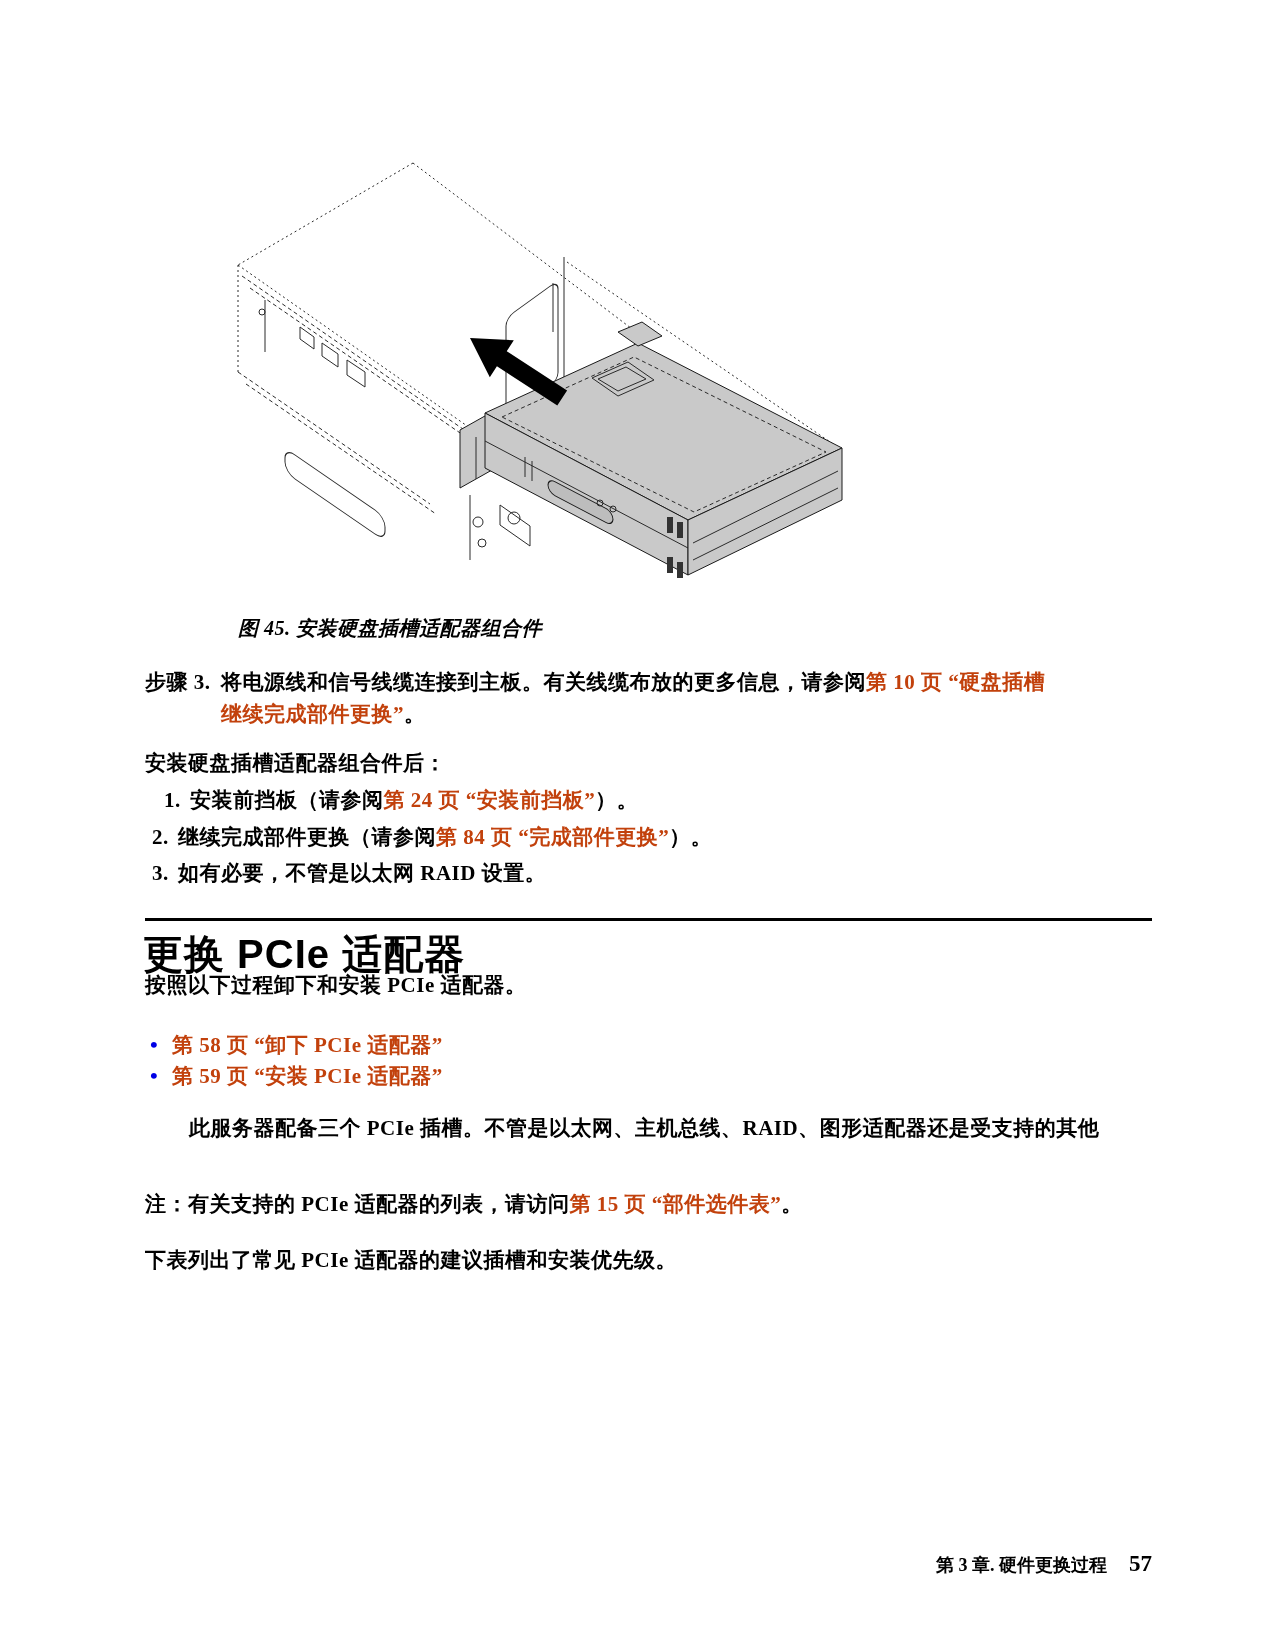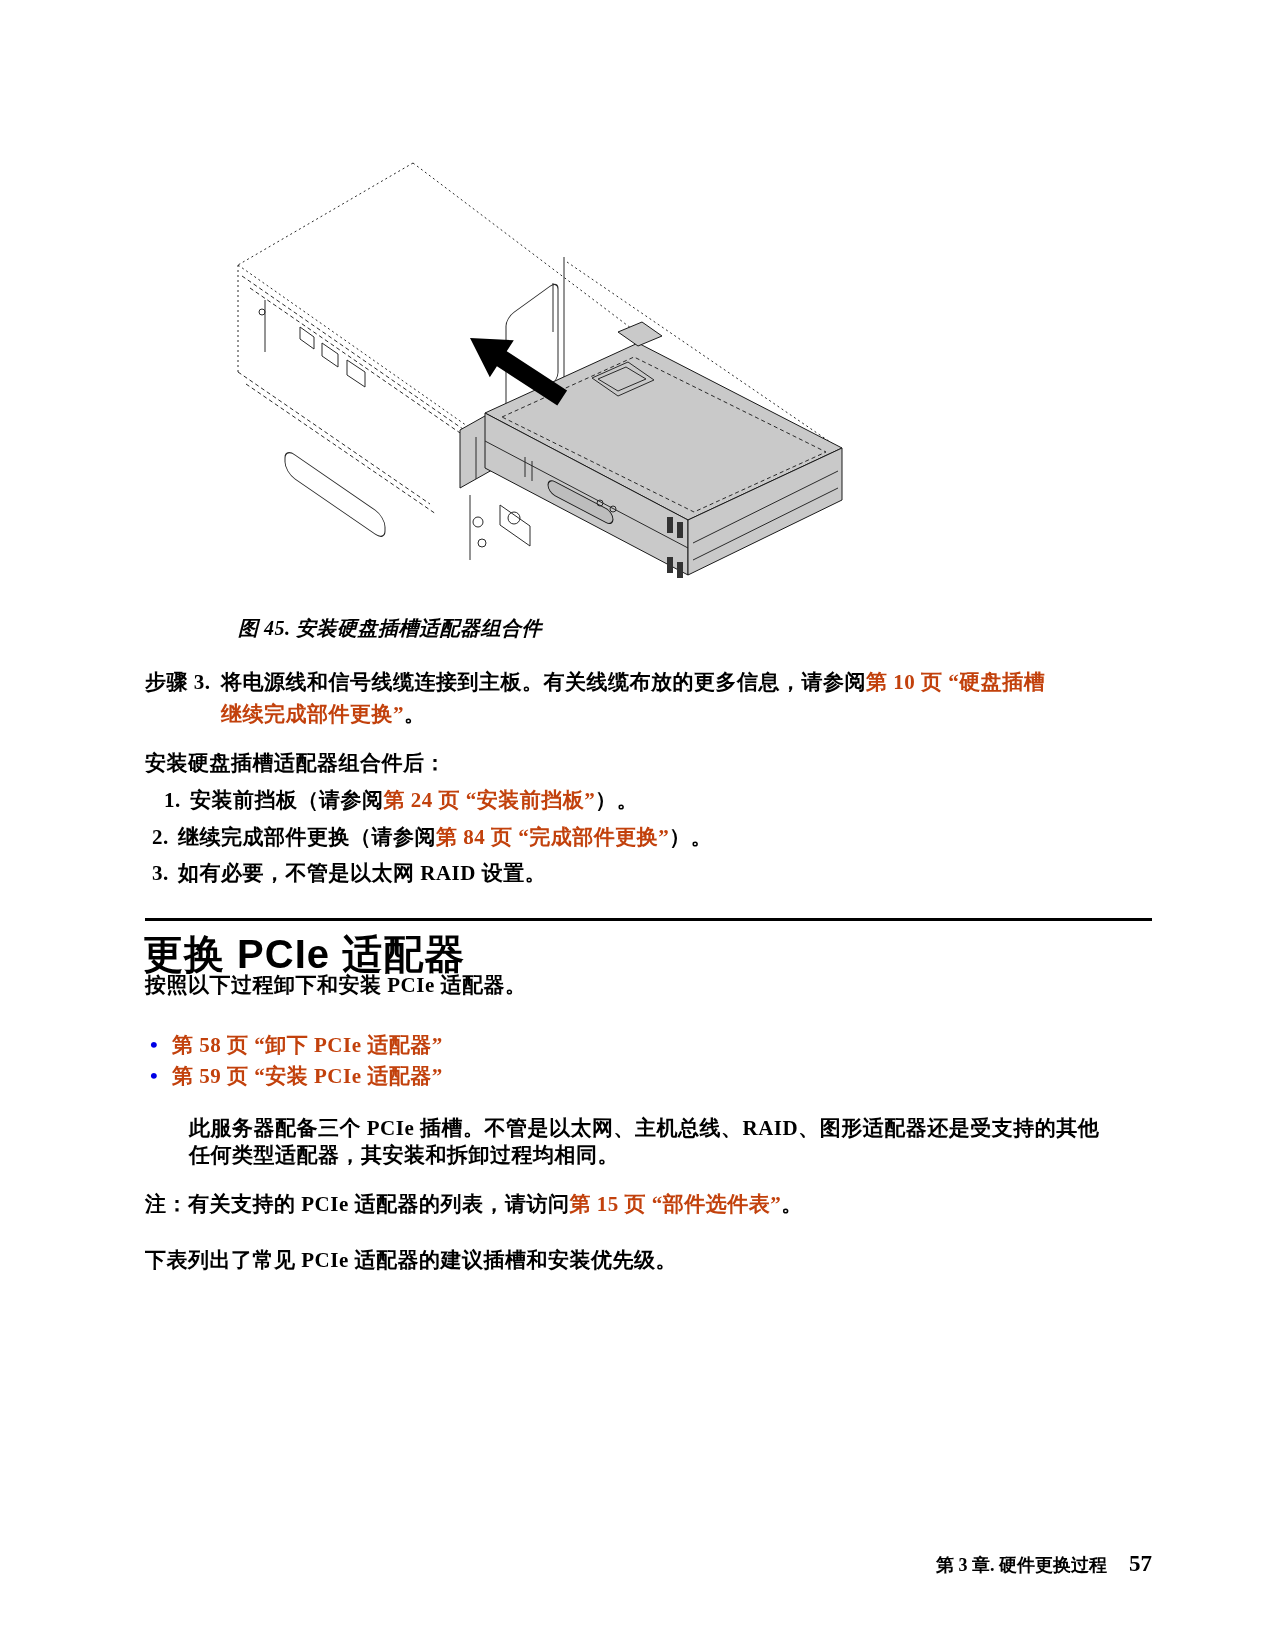--- a/index.html
+++ b/index.html
@@ -121,21 +121,20 @@
 
 <div class="abs body-text" style="left:150px;top:1031px;">
   <span class="bullet-dot">•</span><span class="link">第 58 页 “卸下 PCIe 适配器”</span>
 </div>
 <div class="abs body-text" style="left:150px;top:1062px;">
   <span class="bullet-dot">•</span><span class="link">第 59 页 “安装 PCIe 适配器”</span>
 </div>
 
 <div class="abs body-text" style="left:145px;top:1115px;width:1015px;margin-left:44px;">
   <span>此服务器配备三个 PCIe 插槽。不管是以太网、主机总线、RAID、图形适配器还是受支持的其他</span><br>
-  <span>任何类型适配器，其安装和拆卸过程均相同。</span>
 </div>
 
 <div class="abs body-text" style="left:145px;top:1191px;width:1015px;">
   <span>注：</span><span>有关支持的 PCIe 适配器的列表，请访问</span><span class="link">第 15 页 “部件选件表”</span><span>。</span>
 </div>
 
 <div class="abs body-text" style="left:145px;top:1247px;">下表列出了常见 PCIe 适配器的建议插槽和安装优先级。</div>
 
 <div class="abs footer" style="left:145px;top:1551px;width:1007px;text-align:right;">
   <span>第 3 章. 硬件更换过程</span><span class="pgnum">57</span>

